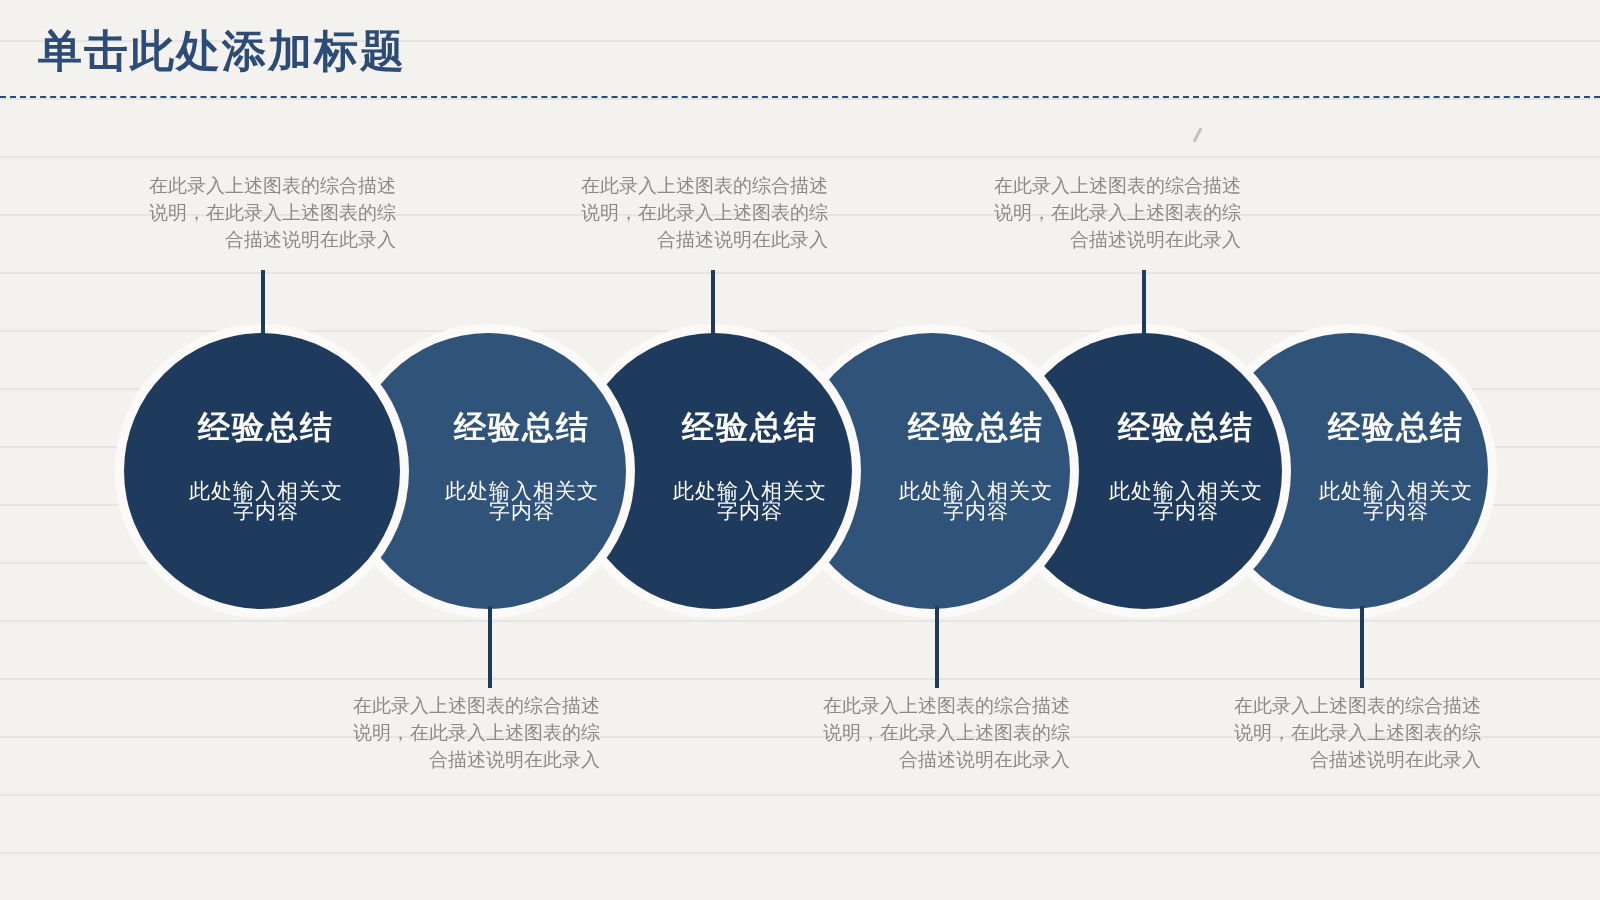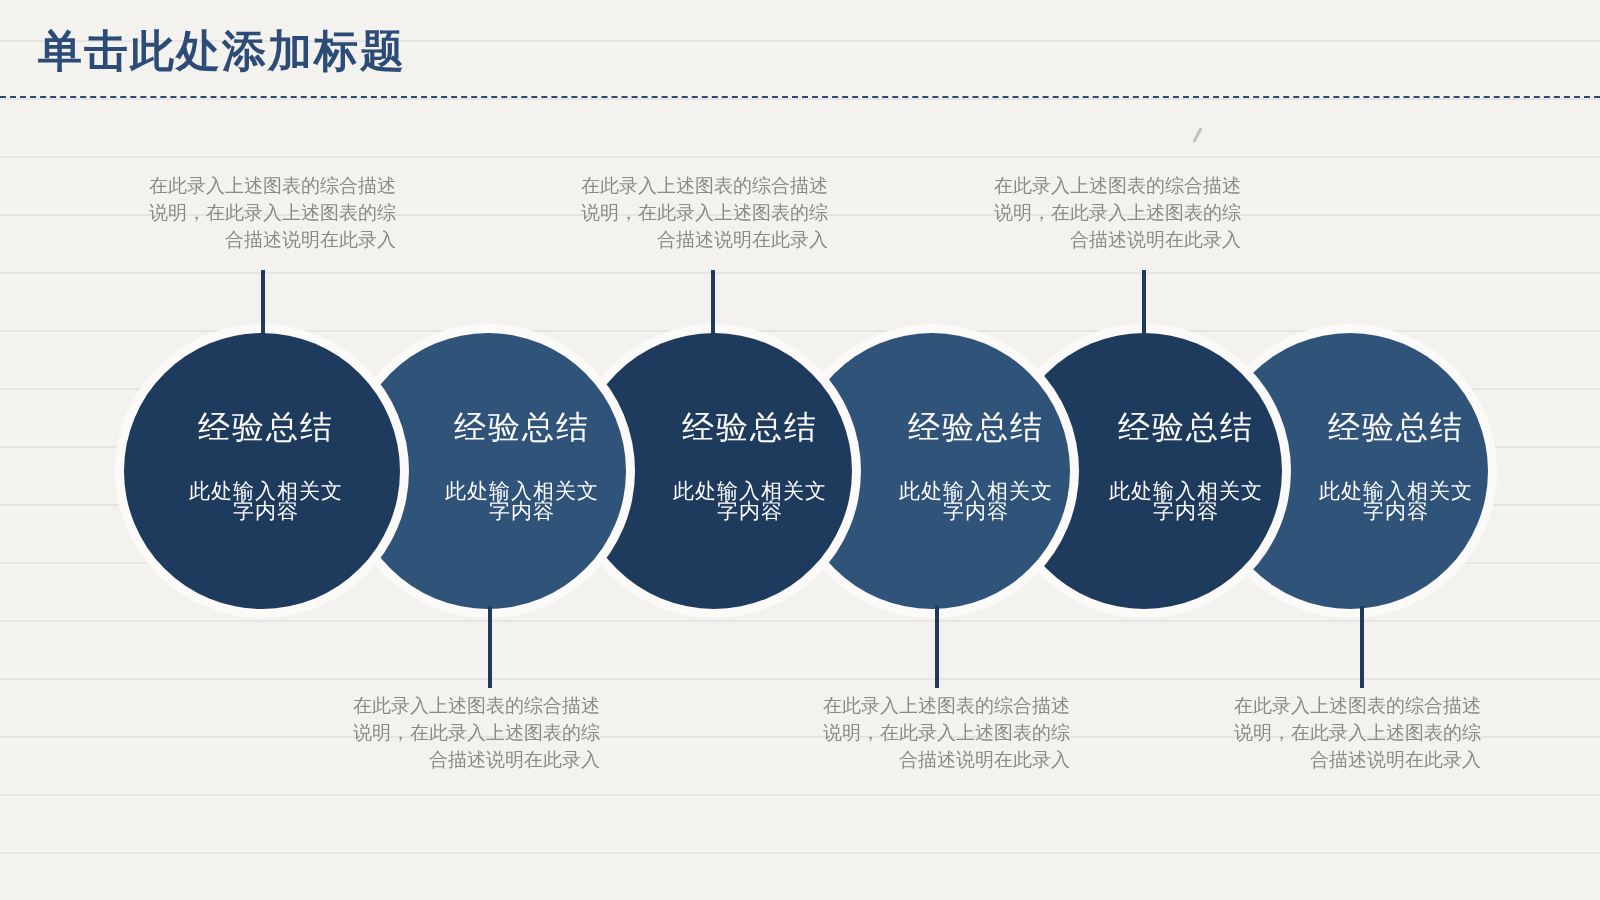--- a/index.html
+++ b/index.html
@@ -36,21 +36,21 @@
     box-shadow:0 0 0 9px #fbfaf8;
   }
   .circle.dark{background:#1e3a5d;}
   .circle.light{background:#30537a;}
   .circle-content{
     position:absolute;left:0;right:0;top:50%;
     transform:translateY(-54%);
     text-align:center;color:#ffffff;
   }
   .circle-heading{
-    font-size:32px;font-weight:normal;letter-spacing:2px;margin-bottom:31px;
+    font-size:32px;font-weight:bold;letter-spacing:2px;margin-bottom:31px;
   }
   .circle-body{
     font-size:21px;line-height:0.95;letter-spacing:1px;
     width:158px;margin:6px auto;
   }
   .watermark{
     position:absolute;left:8px;top:429px;z-index:30;pointer-events:none;
     font-family:"DejaVu Sans Mono","Liberation Mono",monospace;
     font-size:27px;font-weight:bold;letter-spacing:1px;
     color:rgba(70,70,70,0.28);

